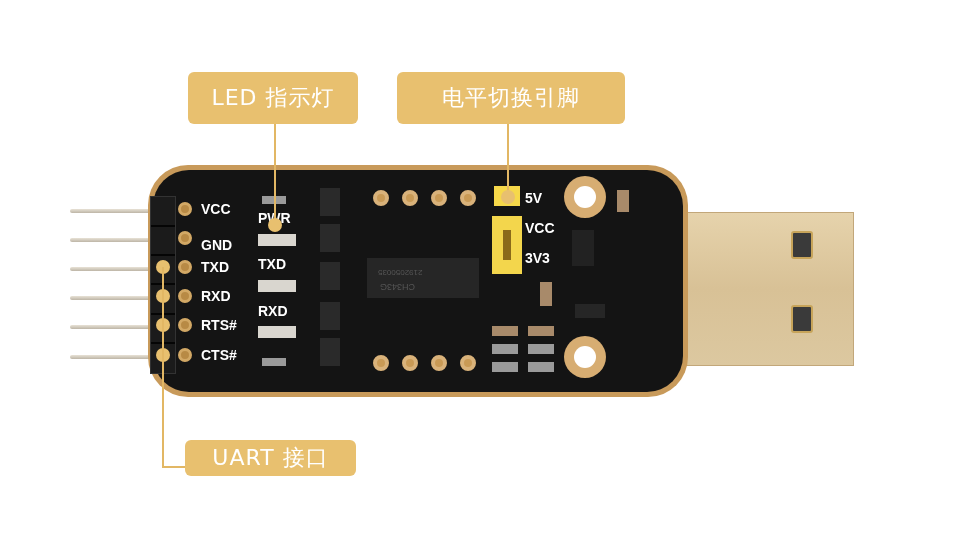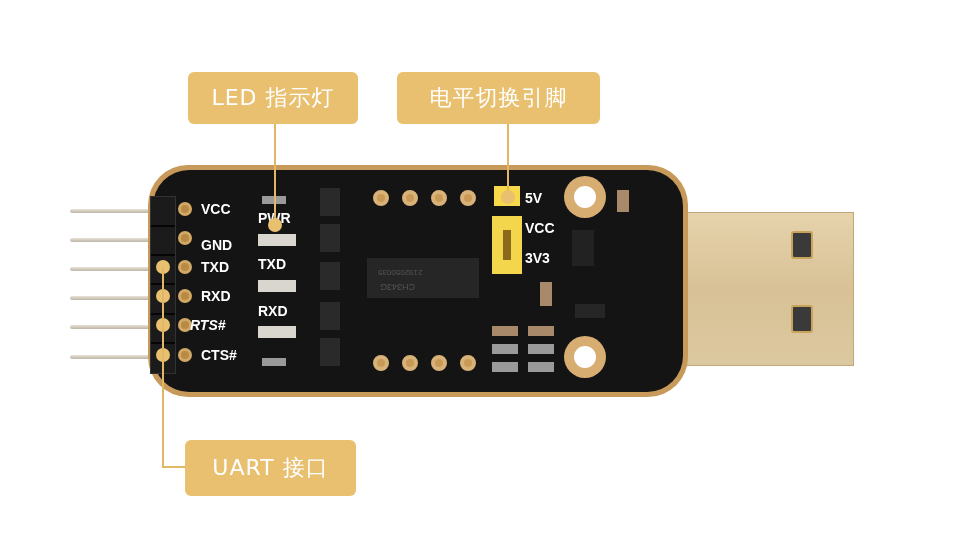--- a/index.html
+++ b/index.html
@@ -74,21 +74,21 @@
 <div class="pad" style="left:178px;top:231px;"></div>
 <div class="pad" style="left:178px;top:260px;"></div>
 <div class="pad" style="left:178px;top:289px;"></div>
 <div class="pad" style="left:178px;top:318px;"></div>
 <div class="pad" style="left:178px;top:348px;"></div>
 
 <div class="pinlabel" style="left:201px;top:201px;">VCC</div>
 <div class="pinlabel" style="left:201px;top:237px;">GND</div>
 <div class="pinlabel" style="left:201px;top:259px;">TXD</div>
 <div class="pinlabel" style="left:201px;top:288px;">RXD</div>
-<div class="pinlabel" style="left:190px;top:317px;font-style:italic;">RTS#</div>
+<div class="pinlabel" style="left:201px;top:317px;">RTS#</div>
 <div class="pinlabel" style="left:201px;top:347px;">CTS#</div>
 
 <div class="pinlabel" style="left:258px;top:210px;">PWR</div>
 <div class="pinlabel" style="left:258px;top:256px;">TXD</div>
 <div class="pinlabel" style="left:258px;top:303px;">RXD</div>
 <div class="smd" style="left:258px;top:234px;width:38px;height:12px;background:#d9d6cf;"></div>
 <div class="smd" style="left:258px;top:280px;width:38px;height:12px;background:#d9d6cf;"></div>
 <div class="smd" style="left:258px;top:326px;width:38px;height:12px;background:#d9d6cf;"></div>
 <div class="smd" style="left:262px;top:196px;width:24px;height:8px;background:#9a9a9a;"></div>
 <div class="smd" style="left:262px;top:358px;width:24px;height:8px;background:#9a9a9a;"></div>
@@ -129,27 +129,27 @@
 <div class="smd" style="left:617px;top:190px;width:12px;height:22px;background:#a88a6a;"></div>
 <div class="smd" style="left:540px;top:282px;width:12px;height:24px;background:#a88a6a;"></div>
 <div class="chip" style="left:575px;top:304px;width:30px;height:14px;background:#262626;"></div>
 
 <div class="label-box" style="left:188px;top:72px;width:170px;height:52px;">
   <span>LED 指示灯</span>
 </div>
 <div class="lead" style="left:274px;top:124px;width:2px;height:104px;"></div>
 <div class="dot" style="left:268px;top:218px;"></div>
 
-<div class="label-box" style="left:397px;top:72px;width:203px;height:52px;">
+<div class="label-box" style="left:397px;top:72px;width:228px;height:52px;">
   <span>电平切换引脚</span>
 </div>
 <div class="lead" style="left:507px;top:124px;width:2px;height:72px;"></div>
 <div class="dot" style="left:501px;top:190px;"></div>
 
 <div class="dot" style="left:156px;top:260px;"></div>
 <div class="dot" style="left:156px;top:289px;"></div>
 <div class="dot" style="left:156px;top:318px;"></div>
 <div class="dot" style="left:156px;top:348px;"></div>
 <div class="lead" style="left:162px;top:267px;width:2px;height:201px;"></div>
 <div class="lead" style="left:162px;top:466px;width:24px;height:2px;"></div>
-<div class="label-box" style="left:185px;top:440px;width:171px;height:56px;">
+<div class="label-box" style="left:185px;top:440px;width:171px;height:36px;">
   <span>UART 接口</span>
 </div>
 
 </body></html>

